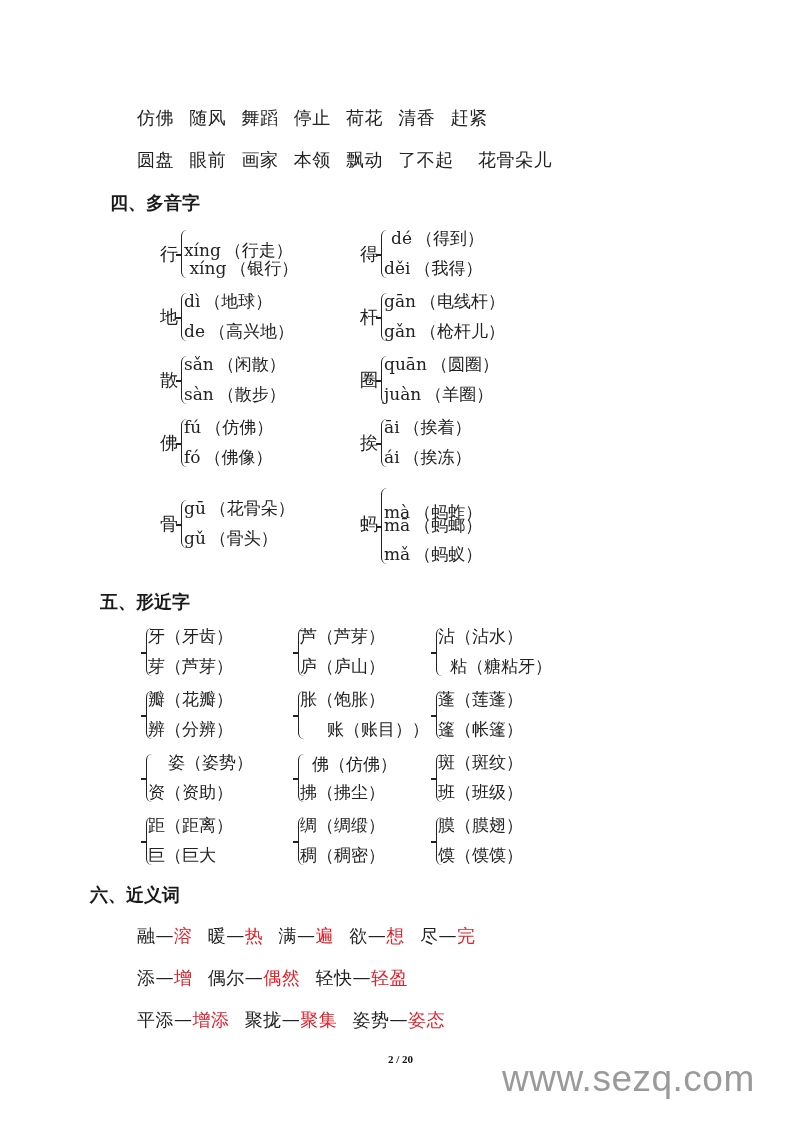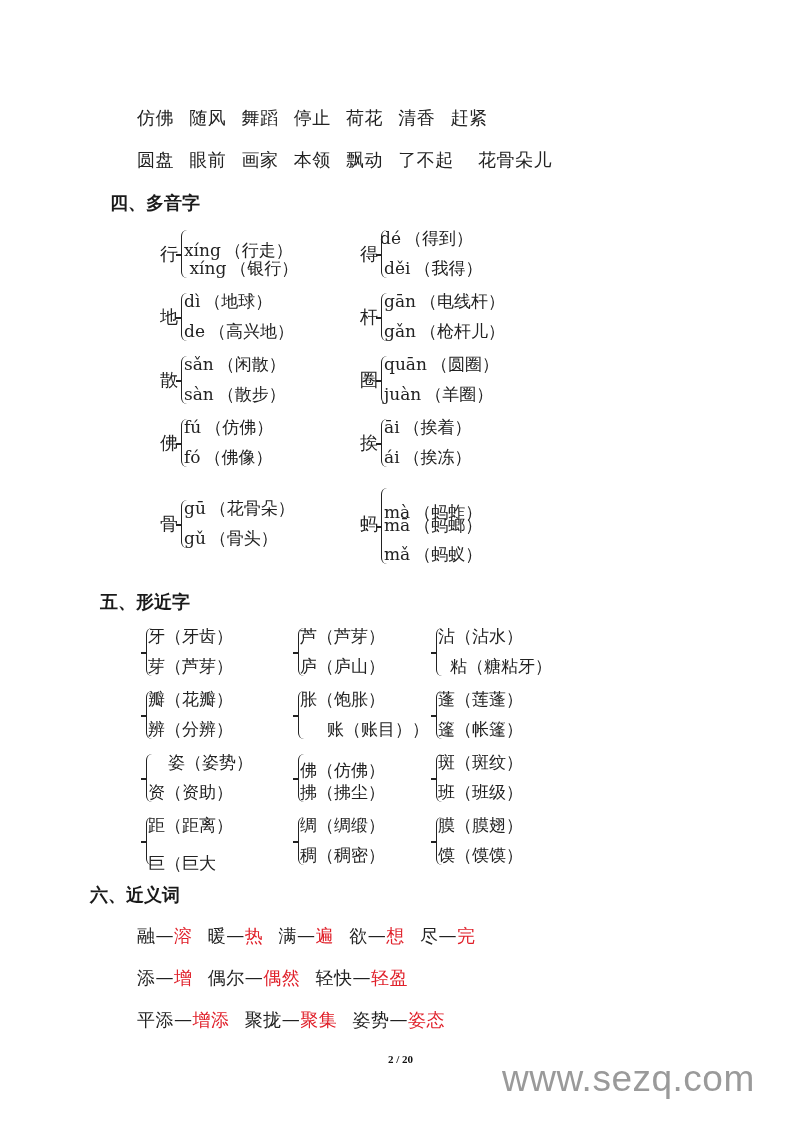--- a/index.html
+++ b/index.html
@@ -95,21 +95,21 @@
 <div class="group" style="left:160px; top:498px;">
   <span class="head" style="left:0; top:16px;">骨</span>
   <span class="brace" style="left:21px; top:2px; height:48px;"></span>
   <span class="entry" style="left:24px; top:0;"><span class="py">gū</span><span class="paren">（花骨朵）</span></span>
   <span class="entry" style="left:24px; top:30px;"><span class="py">gǔ</span><span class="paren">（骨头）</span></span>
 </div>
 
 <div class="group" style="left:360px; top:228px;">
   <span class="head" style="left:0; top:16px;">得</span>
   <span class="brace" style="left:21px; top:2px; height:48px;"></span>
-  <span class="entry" style="left:20px; top:0;text-align:center;"><span class="py">dé</span><span class="paren">（得到）</span></span>
+  <span class="entry" style="left:31px; top:0;text-align:center;"><span class="py">dé</span><span class="paren">（得到）</span></span>
   <span class="entry" style="left:24px; top:30px;"><span class="py">děi</span><span class="paren">（我得）</span></span>
 </div>
 <div class="group" style="left:360px; top:291px;">
   <span class="head" style="left:0; top:16px;">杆</span>
   <span class="brace" style="left:21px; top:2px; height:48px;"></span>
   <span class="entry" style="left:24px; top:0;"><span class="py">gān</span><span class="paren">（电线杆）</span></span>
   <span class="entry" style="left:24px; top:30px;"><span class="py">gǎn</span><span class="paren">（枪杆儿）</span></span>
 </div>
 <div class="group" style="left:360px; top:354px;">
   <span class="head" style="left:0; top:16px;">圈</span>
@@ -165,33 +165,33 @@
   <span class="entry" style="left:8px; top:30px;">篷（帐篷）</span>
 </div>
 
 <div class="group" style="left:140px; top:752px;">
   <span class="brace" style="left:6px; top:2px; height:48px;"></span>
   <span class="entry" style="left:8px; top:0;padding-left:20px;">姿（姿势）</span>
   <span class="entry" style="left:8px; top:30px;">资（资助）</span>
 </div>
 <div class="group" style="left:292px; top:752px;">
   <span class="brace" style="left:6px; top:2px; height:48px;"></span>
-  <span class="entry" style="left:8px; top:8px;">佛（仿佛）</span>
+  <span class="entry" style="left:8px; top:2px;padding-left:12px;">佛（仿佛）</span>
   <span class="entry" style="left:8px; top:30px;">拂（拂尘）</span>
 </div>
 <div class="group" style="left:430px; top:752px;">
   <span class="brace" style="left:6px; top:2px; height:48px;"></span>
   <span class="entry" style="left:8px; top:0;">斑（斑纹）</span>
   <span class="entry" style="left:8px; top:30px;">班（班级）</span>
 </div>
 
 <div class="group" style="left:140px; top:815px;">
   <span class="brace" style="left:6px; top:2px; height:48px;"></span>
   <span class="entry" style="left:8px; top:0;">距（距离）</span>
-  <span class="entry" style="left:8px; top:30px;margin-top:8px;">巨（巨大</span>
+  <span class="entry" style="left:8px; top:30px;">巨（巨大</span>
 </div>
 <div class="group" style="left:292px; top:815px;">
   <span class="brace" style="left:6px; top:2px; height:48px;"></span>
   <span class="entry" style="left:8px; top:0;">绸（绸缎）</span>
   <span class="entry" style="left:8px; top:30px;">稠（稠密）</span>
 </div>
 <div class="group" style="left:430px; top:815px;">
   <span class="brace" style="left:6px; top:2px; height:48px;"></span>
   <span class="entry" style="left:8px; top:0;">膜（膜翅）</span>
   <span class="entry" style="left:8px; top:30px;">馍（馍馍）</span>

